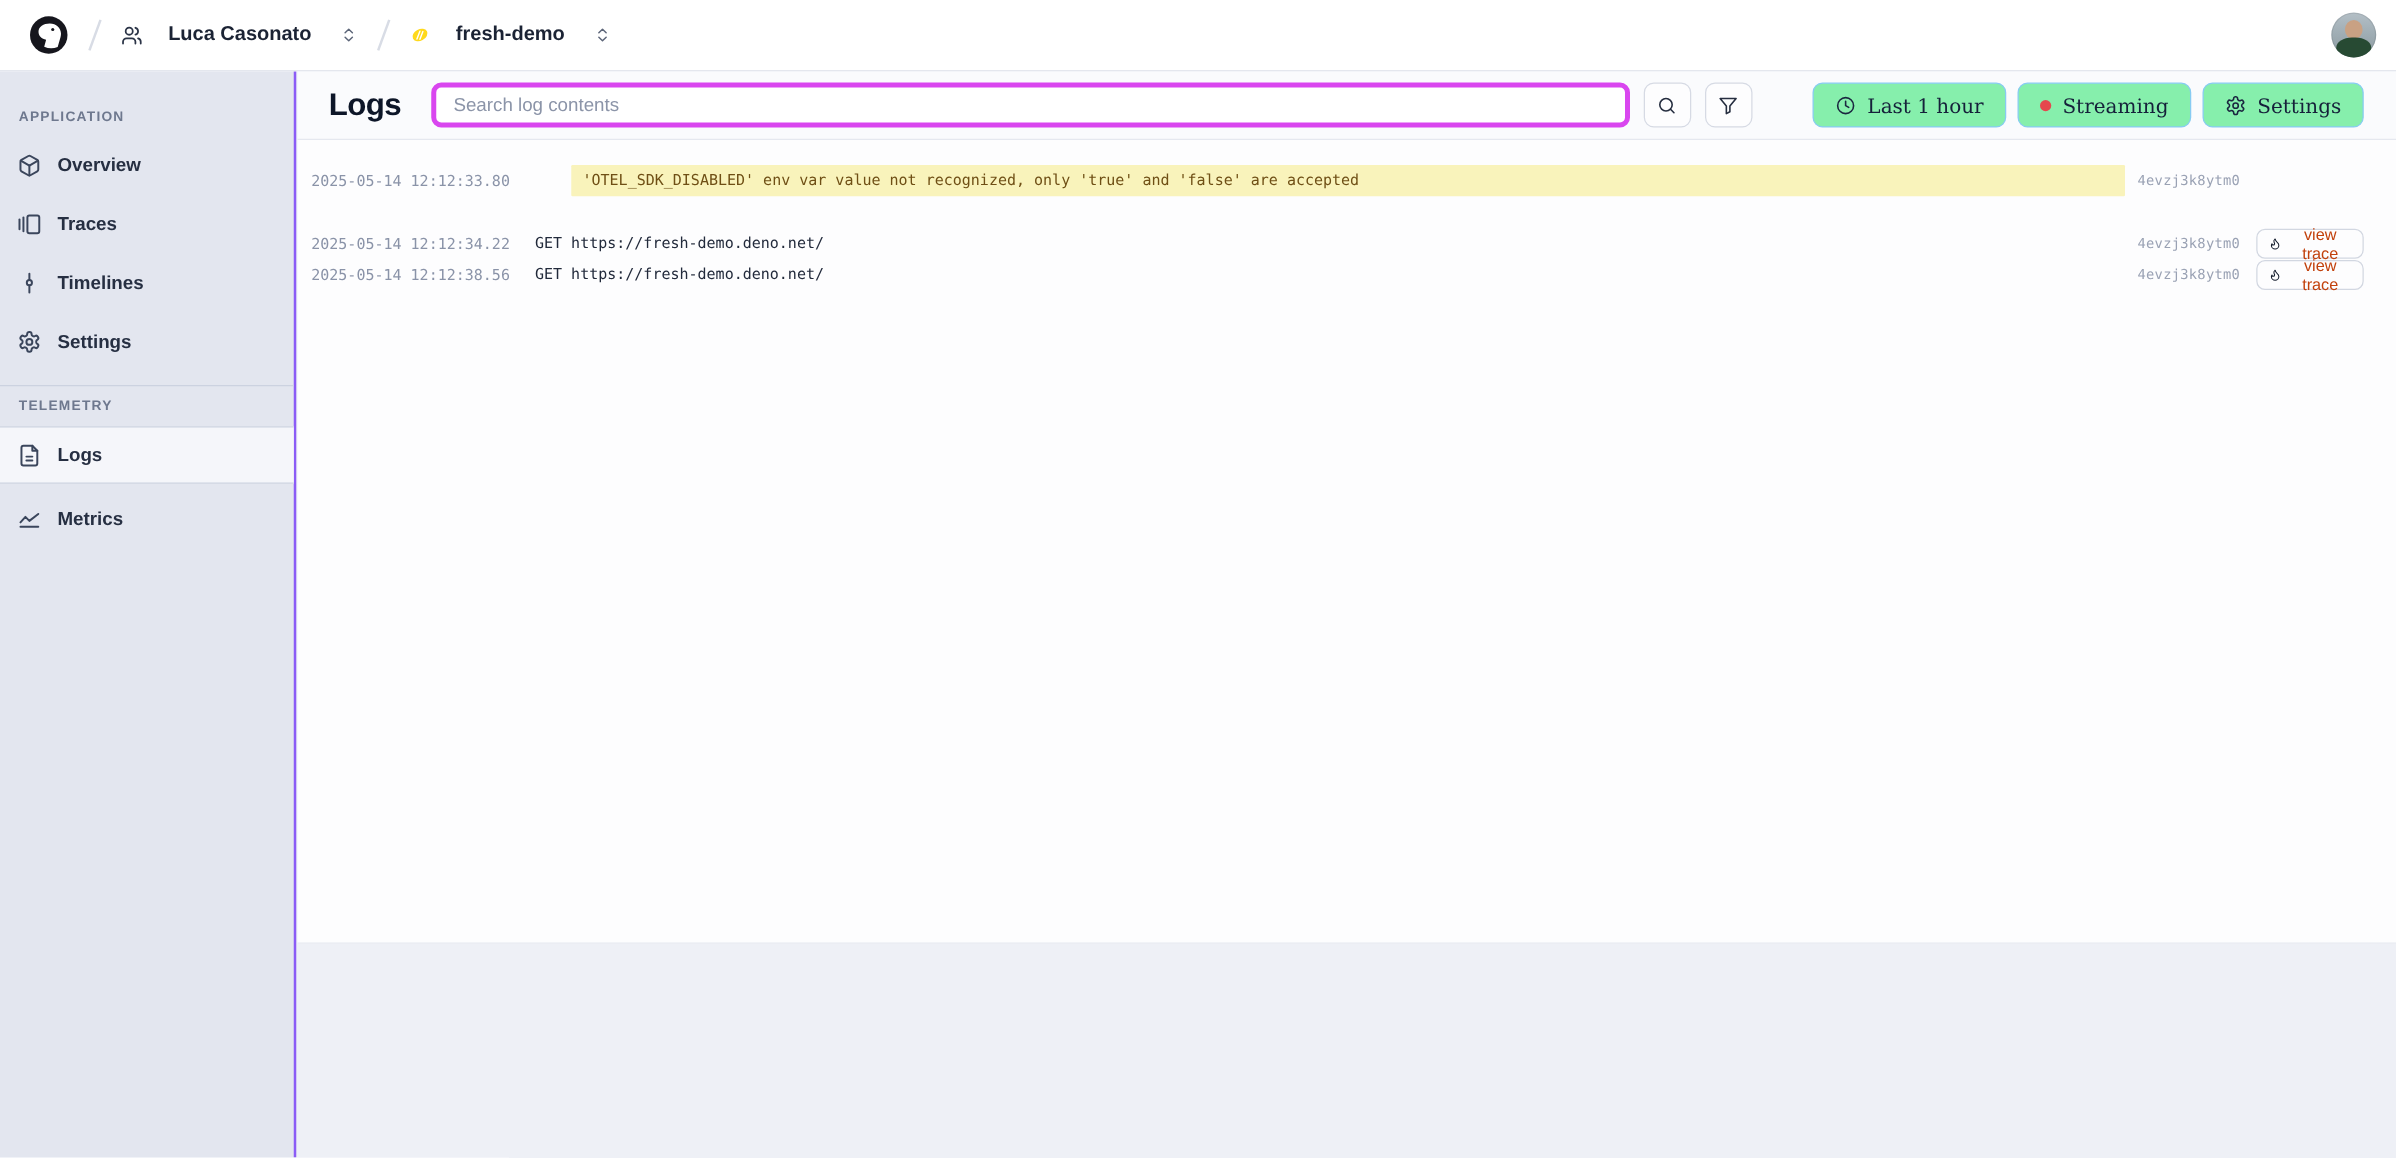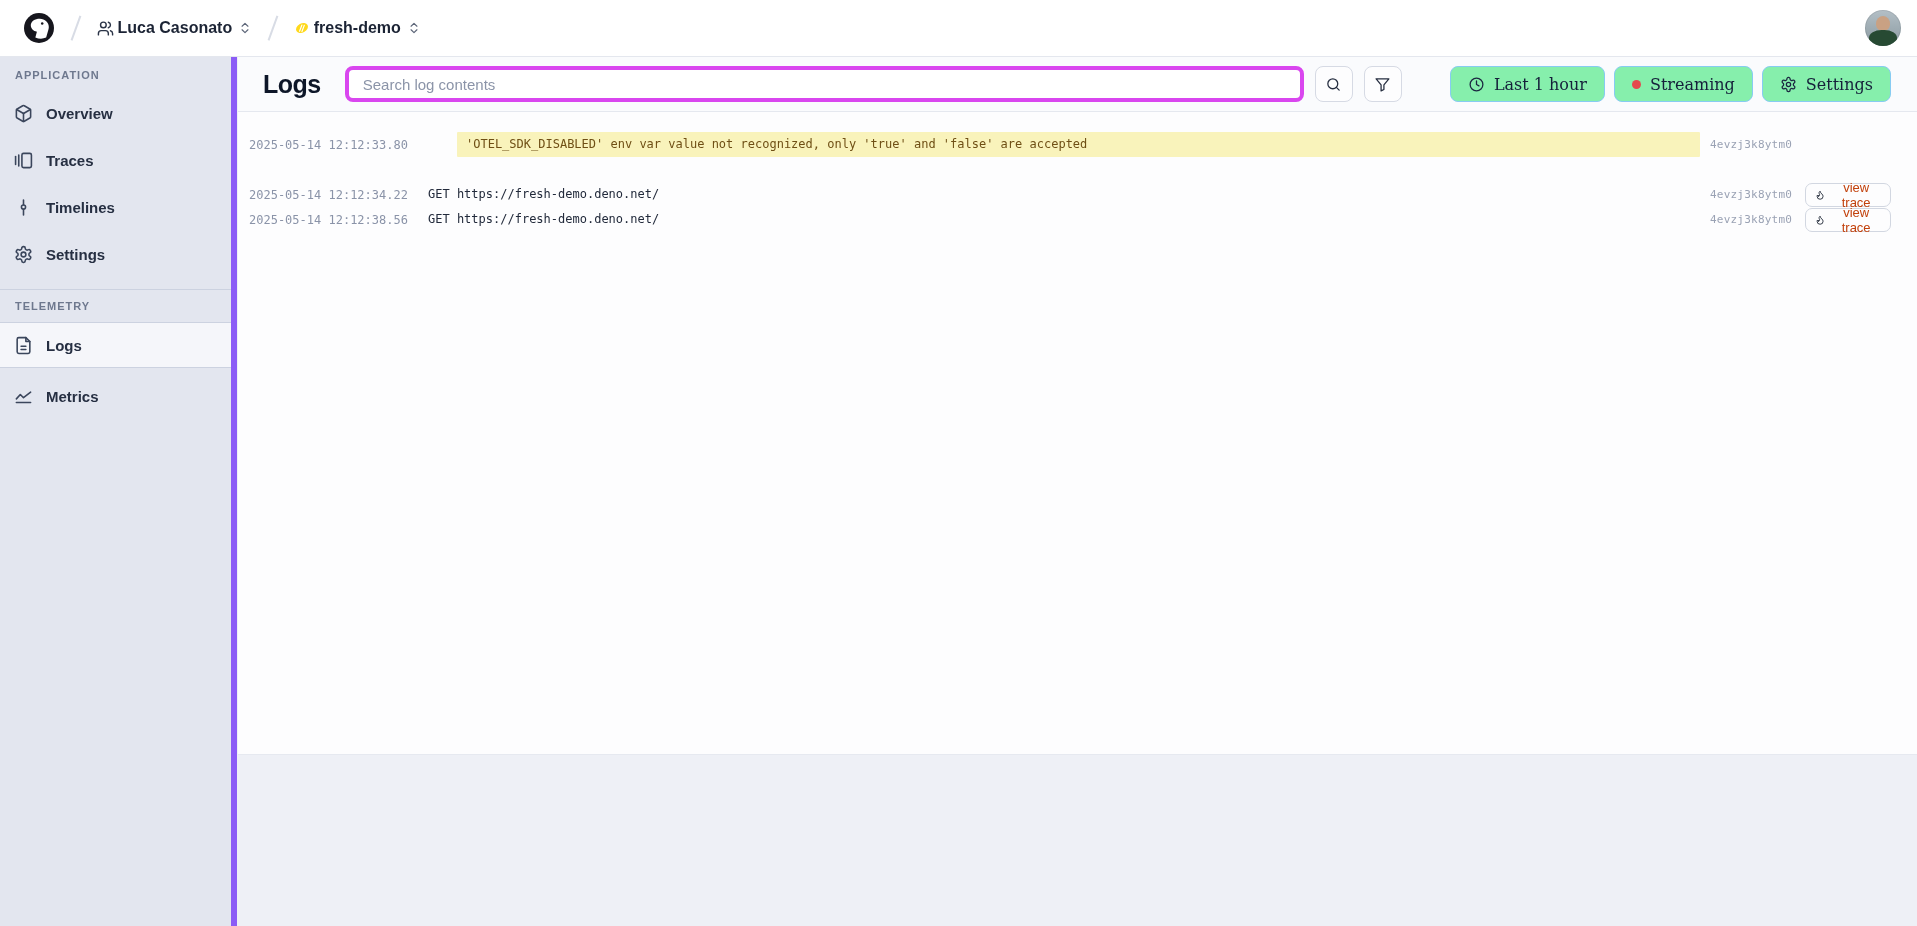--- a/index.html
+++ b/index.html
@@ -14,21 +14,21 @@
 
   
   .topbar {
     position: absolute; top: 0; left: 0; right: 0; height: 57px;
     background: #ffffff; border-bottom: 1px solid #e4e7ee;
     display: flex; align-items: center; padding: 0 16px 0 23px; gap: 14px;
     z-index: 5;
   }
   .logo { width: 32px; height: 32px; cursor: pointer; }
   .crumb-slash { width: 1.5px; height: 26px; background: #d8dce5; transform: rotate(20deg); margin: 0 6px; }
-  .crumb { display: flex; align-items: center; gap: 4px; font-weight: 700; font-size: 16px; color: #1b2334; cursor: pointer; }
+  .crumb { display: flex; align-items: center; gap: 21px; font-weight: 700; font-size: 16px; color: #1b2334; cursor: pointer; }
   .crumb .cicon { width: 17px; height: 17px; color: #2b3447; }
   .unfold { width: 14px; height: 14px; color: #5c6578; margin-left: 2px; }
   .lemon { width: 16px; height: 16px; }
   .avatar {
     margin-left: auto; width: 36px; height: 36px; border-radius: 50%;
     position: relative; overflow: hidden; cursor: pointer;
     background: linear-gradient(180deg, #b4bfc6 0%, #9fadb4 48%, #8d9ba1 100%);
     box-shadow: inset 0 0 0 1px rgba(0,0,0,.08);
   }
   .avatar::before { 
@@ -36,22 +36,22 @@
     border-radius: 50% 50% 45% 45%; background: #c9a183;
   }
   .avatar::after { 
     content: ""; position: absolute; left: 4px; top: 20px; width: 28px; height: 18px;
     border-radius: 45% 45% 0 0; background: #274a33;
   }
 
   
   .sidebar {
     position: absolute; top: 57px; left: 0; bottom: 0; width: 237px;
-    background: #e3e6ef; border-right: 6px solid #8b5cf6;
-    padding-top: 12px;
+    background: #e3e6ef; border-right: 2px solid #8b5cf6;
+    padding-top: 31px;
   }
   .side-label {
     padding: 0 0 4px 15px; font-size: 11px; font-weight: 700;
     letter-spacing: .09em; color: #6e788e;
   }
   .side-item {
     display: flex; align-items: center; gap: 13px;
     height: 38px; margin: 9px 0; padding: 0 10px 0 14px;
     font-size: 15px; font-weight: 700; color: #262f42; cursor: pointer;
   }

